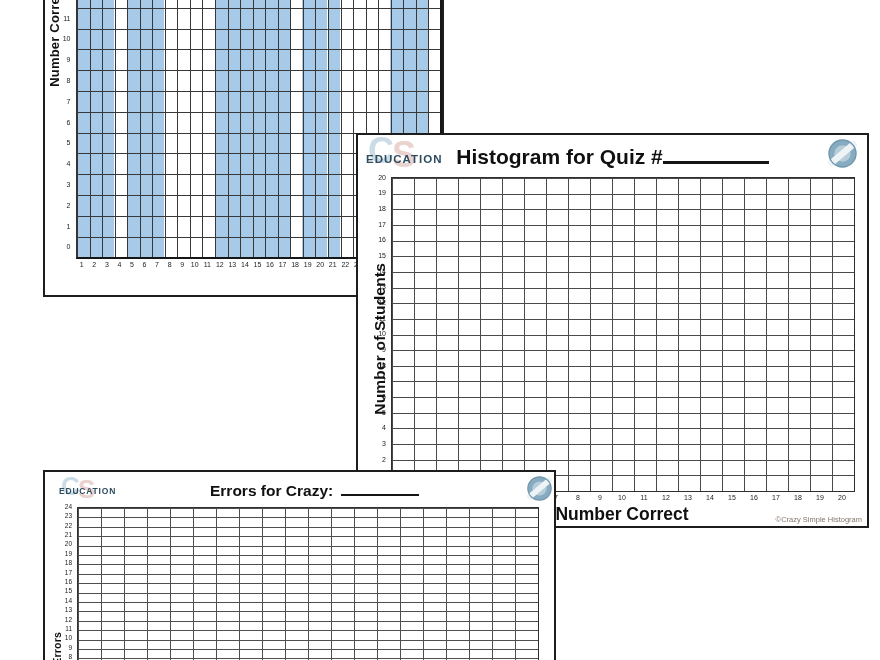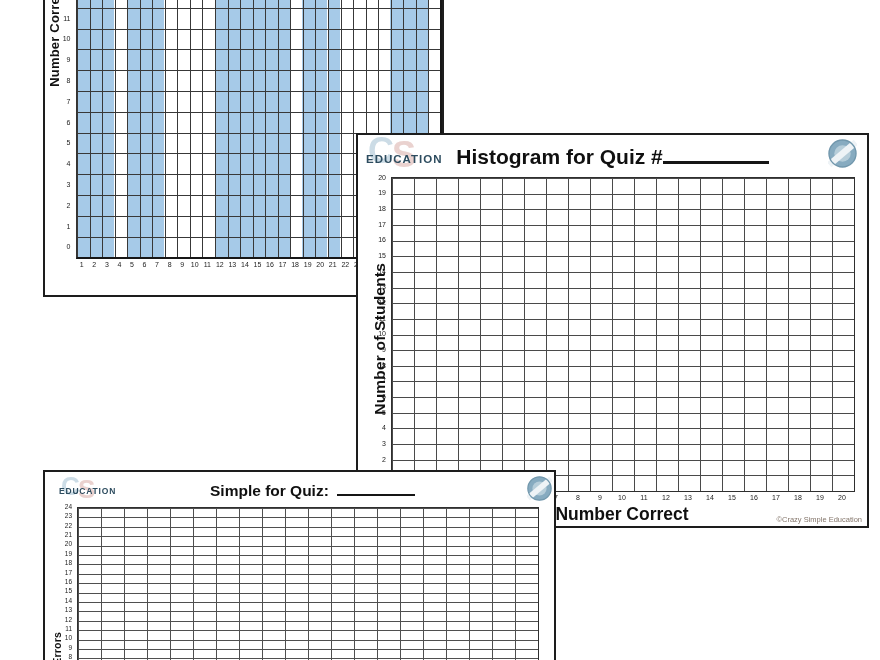--- a/index.html
+++ b/index.html
@@ -111,21 +111,21 @@
       <circle class="st-outer" cx="15" cy="15" r="14"></circle>
       <circle class="st-inner" cx="15" cy="15" r="8.5"></circle>
       <rect class="st-stripe" x="-3" y="11.6" width="36" height="6.8" transform="rotate(-40 15 15)"></rect>
       <circle class="st-ring" cx="15" cy="15" r="14" fill="none"></circle>
     </svg>
     <span class="vtext" style="left:13px;top:128px;font-size:15.5px;">Number of Students</span>
     <div class="grid" id="histogram-grid" style="left: 33px; top: 42.3px; width: 462px; height: 313px;">
         <div class="gridlines" style="background-image: repeating-linear-gradient(to right, rgb(74, 74, 74) 0px, rgb(74, 74, 74) 1px, transparent 1px, transparent 22px), repeating-linear-gradient(rgb(74, 74, 74) 0px, rgb(74, 74, 74) 1px, transparent 1px, transparent 15.65px);"></div>
       </div>
     <div class="htitle" style="left:114px;top:369px;width:300px;text-align:center;font-size:17.5px;">Number Correct</div>
-    <div class="copyright" style="right:5px;top:380px;font-size:7.5px;">©Crazy Simple Education</div>
+    <div class="copyright" style="right:5px;top:380px;font-size:7.5px;">©Crazy Simple Histogram</div>
   <span class="tick" style="font-size: 7px; top: 38.8px; left: 12px; width: 16px; text-align: right;">20</span>
       <span class="tick" style="font-size: 7px; top: 54.45px; left: 12px; width: 16px; text-align: right;">19</span>
       <span class="tick" style="font-size: 7px; top: 70.1px; left: 12px; width: 16px; text-align: right;">18</span>
       <span class="tick" style="font-size: 7px; top: 85.75px; left: 12px; width: 16px; text-align: right;">17</span>
       <span class="tick" style="font-size: 7px; top: 101.4px; left: 12px; width: 16px; text-align: right;">16</span>
       <span class="tick" style="font-size: 7px; top: 117.05px; left: 12px; width: 16px; text-align: right;">15</span>
       <span class="tick" style="font-size: 7px; top: 132.7px; left: 12px; width: 16px; text-align: right;">14</span>
       <span class="tick" style="font-size: 7px; top: 148.35px; left: 12px; width: 16px; text-align: right;">13</span>
       <span class="tick" style="font-size: 7px; top: 164px; left: 12px; width: 16px; text-align: right;">12</span>
       <span class="tick" style="font-size: 7px; top: 179.65px; left: 12px; width: 16px; text-align: right;">11</span>
@@ -161,21 +161,21 @@
       <span class="tick" style="font-size: 7px; top: 358.8px; left: 474px; width: 20px; text-align: center;">20</span>
     </div>
 
   <div class="page" id="page-errors">
     <div class="logo" style="left:14px;top:2px;width:70px;height:30px;">
       <span class="ghost g-c" style="left:2px;top:-1px;font-size:26px;">C</span>
       <span class="ghost g-s" style="left:19px;top:2px;font-size:26px;">S</span>
       <span class="word" style="left:0px;top:12px;font-size:8.5px;letter-spacing:0.8px;">EDUCATION</span>
     </div>
     <div class="htitle" style="left:165px;top:7px;font-size:15.5px;white-space:nowrap;">
-      <span>Simple for Quiz:</span><span class="blank" style="width:78px;border-bottom-width:2px;margin-left:8px;"></span>
+      <span>Errors for Crazy:</span><span class="blank" style="width:78px;border-bottom-width:2px;margin-left:8px;"></span>
     </div>
     <svg class="stamp" style="left:482px;top:4px;" width="25" height="25" viewBox="0 0 30 30">
       <circle class="st-outer" cx="15" cy="15" r="14"></circle>
       <circle class="st-inner" cx="15" cy="15" r="8.5"></circle>
       <rect class="st-stripe" x="-3" y="11.6" width="36" height="6.8" transform="rotate(-40 15 15)"></rect>
       <circle class="st-ring" cx="15" cy="15" r="14" fill="none"></circle>
     </svg>
     <span class="vtext" style="left:6px;top:160px;font-size:10.5px;">Number of Errors</span>
     <div class="grid" id="errors-grid" style="left: 32px; top: 35px; width: 460px; height: 235px;">
         <div class="gridlines" style="background-image: repeating-linear-gradient(to right, rgb(79, 79, 79) 0px, rgb(79, 79, 79) 1px, transparent 1px, transparent 23px), repeating-linear-gradient(rgb(79, 79, 79) 0px, rgb(79, 79, 79) 1px, transparent 1px, transparent 9.4px);"></div>

